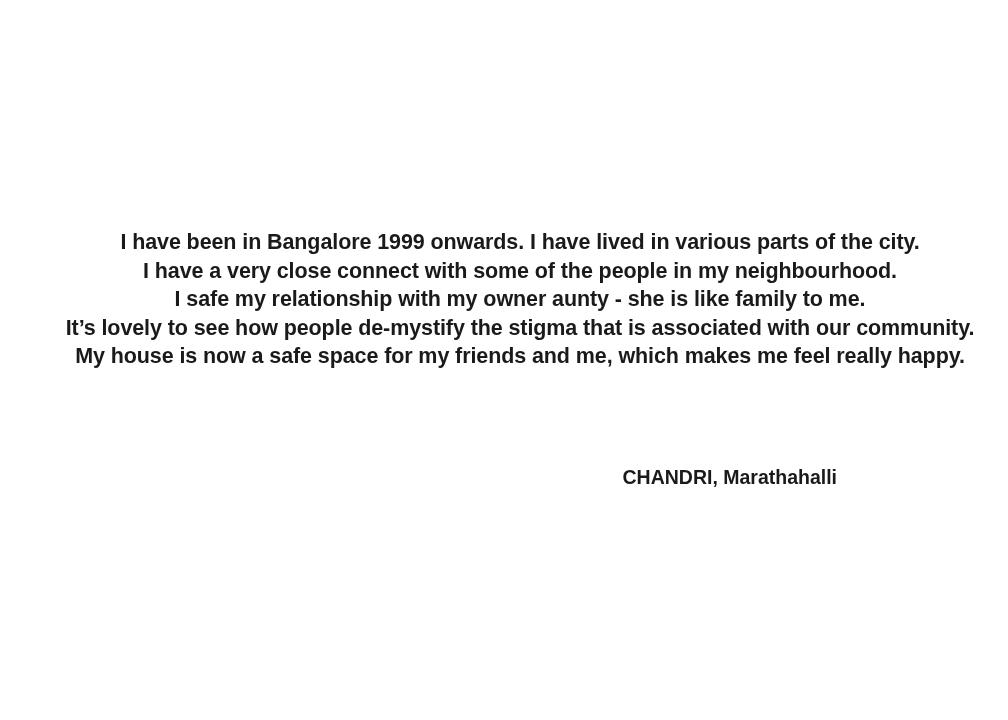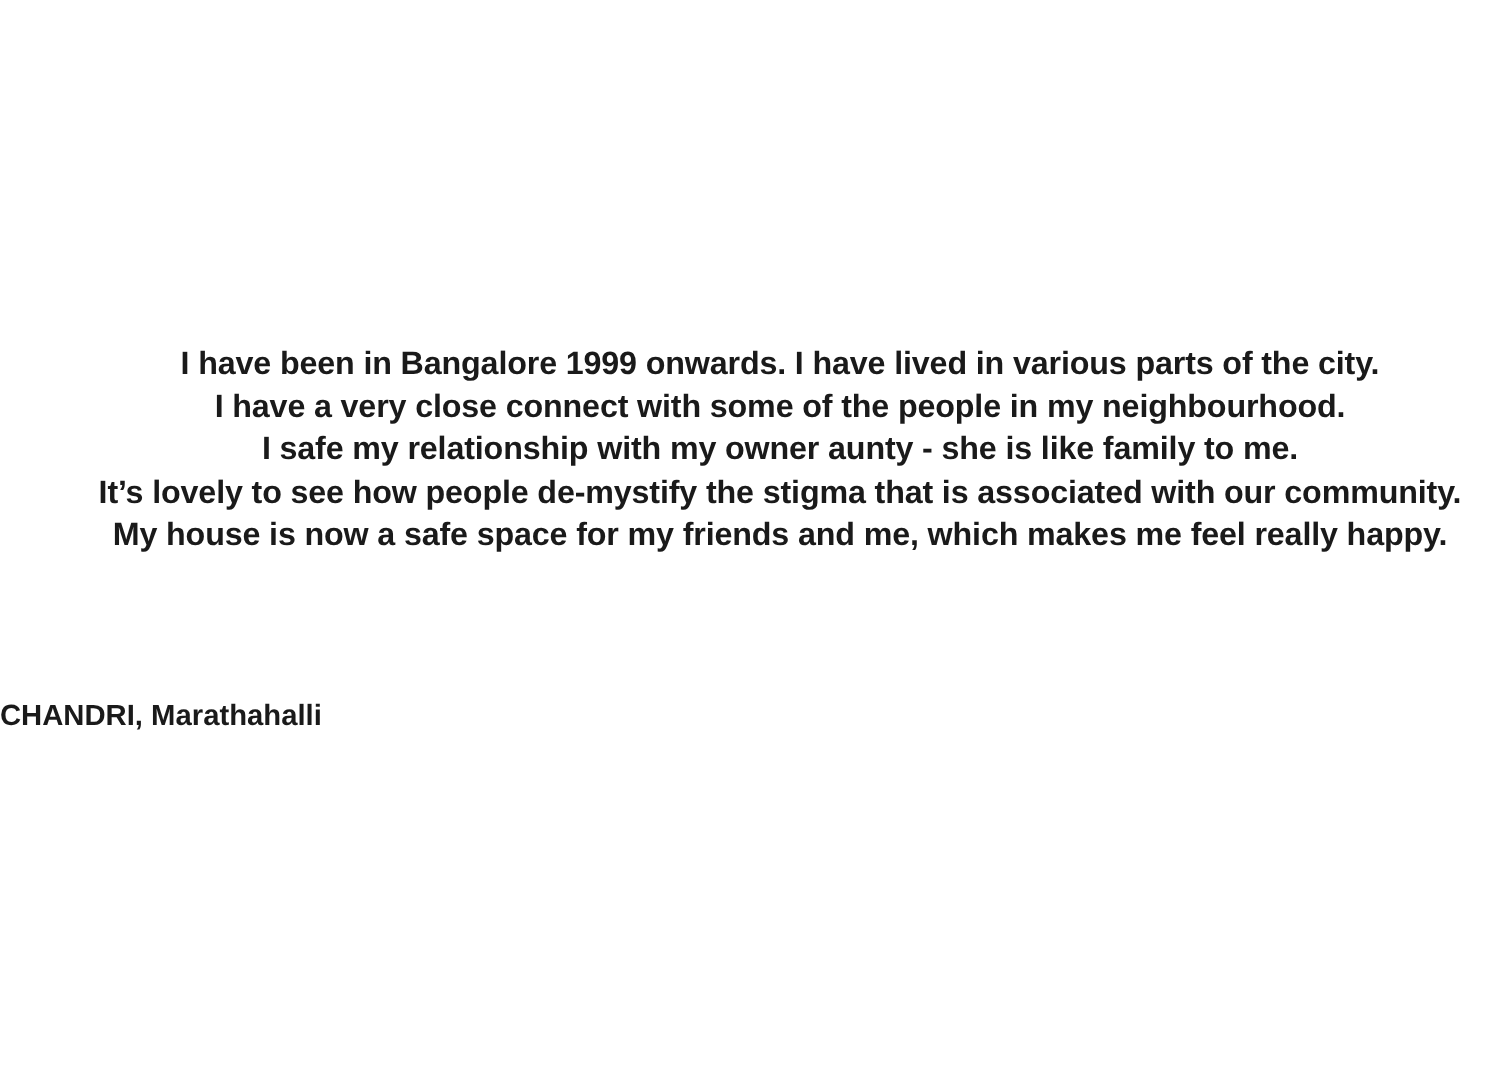--- a/index.html
+++ b/index.html
@@ -37,21 +37,21 @@
     color: #1a1a1a;
     line-height: 28.6px;
     letter-spacing: -0.1px;
     white-space: nowrap;
   }
   .attribution {
     position: absolute;
     top: 464px;
     left: 0;
     width: 837px;
-    text-align: left;
+    text-align: right;
     font-size: 19.5px;
     font-weight: bold;
     color: #1a1a1a;
     line-height: 26px;
     white-space: nowrap;
   }
 </style>
 </head>
 <body>
 

